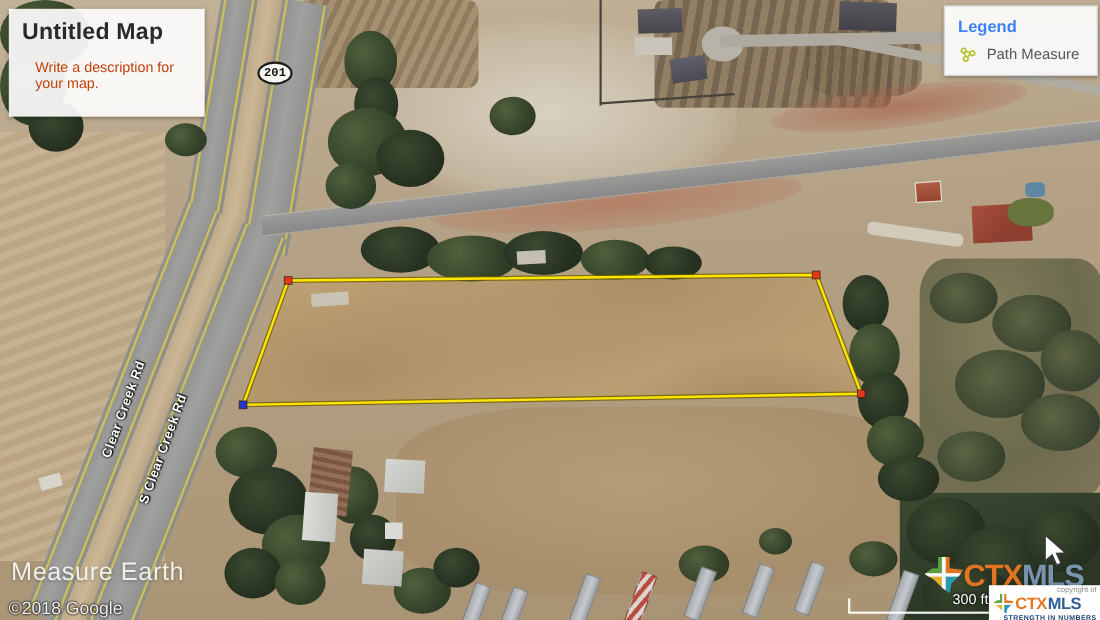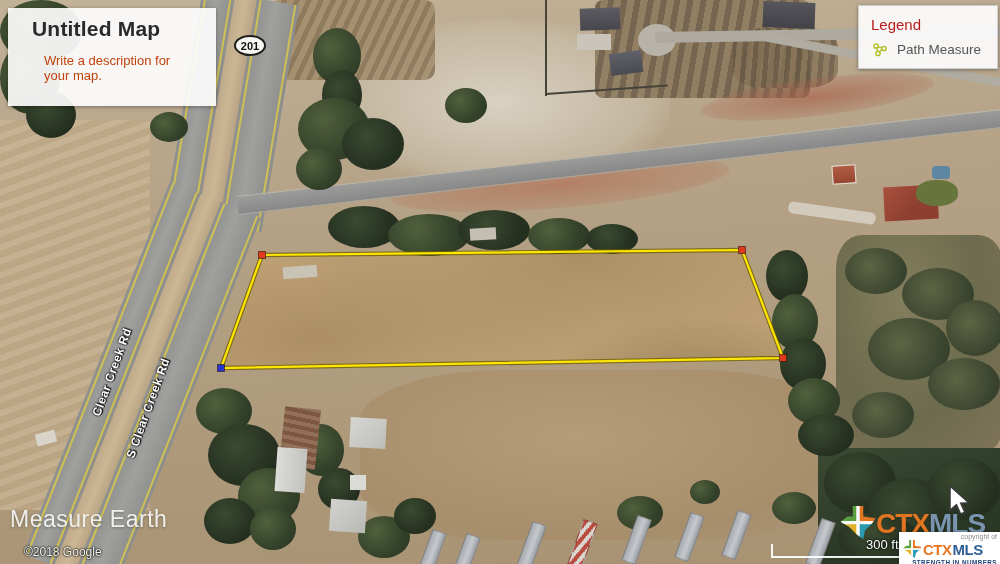--- a/index.html
+++ b/index.html
@@ -27,30 +27,30 @@
   
   .roadlabel{position:absolute;z-index:6;font-size:12px;font-weight:bold;color:#fff;
     white-space:nowrap;letter-spacing:.5px;
     text-shadow:0 0 2px #000,0 0 2px #000,1px 1px 1px rgba(0,0,0,.85);}
   .shield{position:absolute;z-index:6;width:32px;height:21px;background:#f7f6f2;
     border:2px solid #1d1d1d;border-radius:50%;display:flex;align-items:center;
     justify-content:center;font-size:11px;font-weight:bold;color:#111;}
   
   .panel{position:absolute;z-index:13;background:rgba(253,253,253,.92);
     box-shadow:0 1px 4px rgba(0,0,0,.35);}
-  #title-panel{left:8px;top:8px;width:208px;padding:9px 24px 11px;}
+  #title-panel{left:8px;top:8px;width:178px;padding:9px 12px 11px;}
   #title-panel h1{margin:0 0 6px;font-size:21px;font-weight:bold;color:#2a2a2a;letter-spacing:.2px;}
   #title-panel p{margin:12px;font-size:13px;color:#c2410c;}
   #legend-panel{left:858px;top:5px;width:140px;padding:10px 12px 11px;border:1px solid #cfcfcf;}
-  #legend-panel h2{margin:0 0 9px;font-size:15px;font-weight:normal;color:#b91c1c;}
+  #legend-panel h2{margin:0 0 9px;font-size:15px;font-weight:bold;color:#3b82f6;}
   .legend-row{display:flex;align-items:center;gap:9px;cursor:pointer;}
   .legend-row span{font-size:13.5px;color:#555;}
   #ge-logo{position:absolute;z-index:10;left:10px;top:506px;font-size:23px;color:#f4f4f2;
     opacity:.95;letter-spacing:.5px;text-shadow:0 1px 3px rgba(0,0,0,.35);}
-  #ge-copy{position:absolute;z-index:10;left:24px;top:545px;font-size:12px;color:#f0f0ee;
+  #ge-copy{position:absolute;z-index:10;left:8px;top:545px;font-size:16px;color:#f0f0ee;
     text-shadow:0 0 2px #000,0 0 2px #000;}
   #scale-label{position:absolute;z-index:10;left:866px;top:537px;font-size:13px;color:#fff;
     text-shadow:0 0 2px #000,0 0 3px rgba(0,0,0,.8);}
   #scale-line{position:absolute;z-index:9;left:771px;top:556px;width:229px;height:2px;
     background:#fff;opacity:.92;}
   #scale-tick{position:absolute;z-index:9;left:771px;top:544px;width:2px;height:13px;
     background:#fff;opacity:.92;}
   #watermark{position:absolute;z-index:11;left:840px;top:506px;display:flex;
     align-items:center;opacity:.97;}
   #watermark .ctx{font-size:28px;font-weight:800;color:#e87722;letter-spacing:-1px;
@@ -236,21 +236,21 @@
 
   <svg id="parcel-svg" width="1000" height="564" viewBox="0 0 1000 564">
       <polygon points="262,255 742,250 783,358 221,368" fill="none" stroke="#6b5c00" stroke-width="4.5" opacity="0.75"></polygon>
       <polygon points="262,255 742,250 783,358 221,368" fill="none" stroke="#ffe600" stroke-width="2.2"></polygon>
       <rect x="258.5" y="251.5" width="7" height="7" fill="#e0391d" stroke="rgba(40,20,10,0.6)" stroke-width="1"></rect>
       <rect x="738.5" y="246.5" width="7" height="7" fill="#e0391d" stroke="rgba(40,20,10,0.6)" stroke-width="1"></rect>
       <rect x="779.5" y="354.5" width="7" height="7" fill="#e0391d" stroke="rgba(40,20,10,0.6)" stroke-width="1"></rect>
       <rect x="217.5" y="364.5" width="7" height="7" fill="#2336c9" stroke="rgba(40,20,10,0.6)" stroke-width="1"></rect>
     </svg>
 
-  <div class="shield" style="left:234px;top:35px;">
+  <div class="shield" style="left:234px;top:56px;font-family:Liberation Mono, monospace;">
     <span>201</span>
   </div>
   <div class="roadlabel" style="left:112px;top:372px;transform:translate(-50%,-50%) rotate(-70deg);">Clear Creek Rd</div>
   <div class="roadlabel" style="left:148px;top:408px;transform:translate(-50%,-50%) rotate(-70deg);">S Clear Creek Rd</div>
 
   <div class="panel" id="title-panel">
     <h1>Untitled Map</h1>
     <p>Write a description for your map.</p>
   </div>
 

